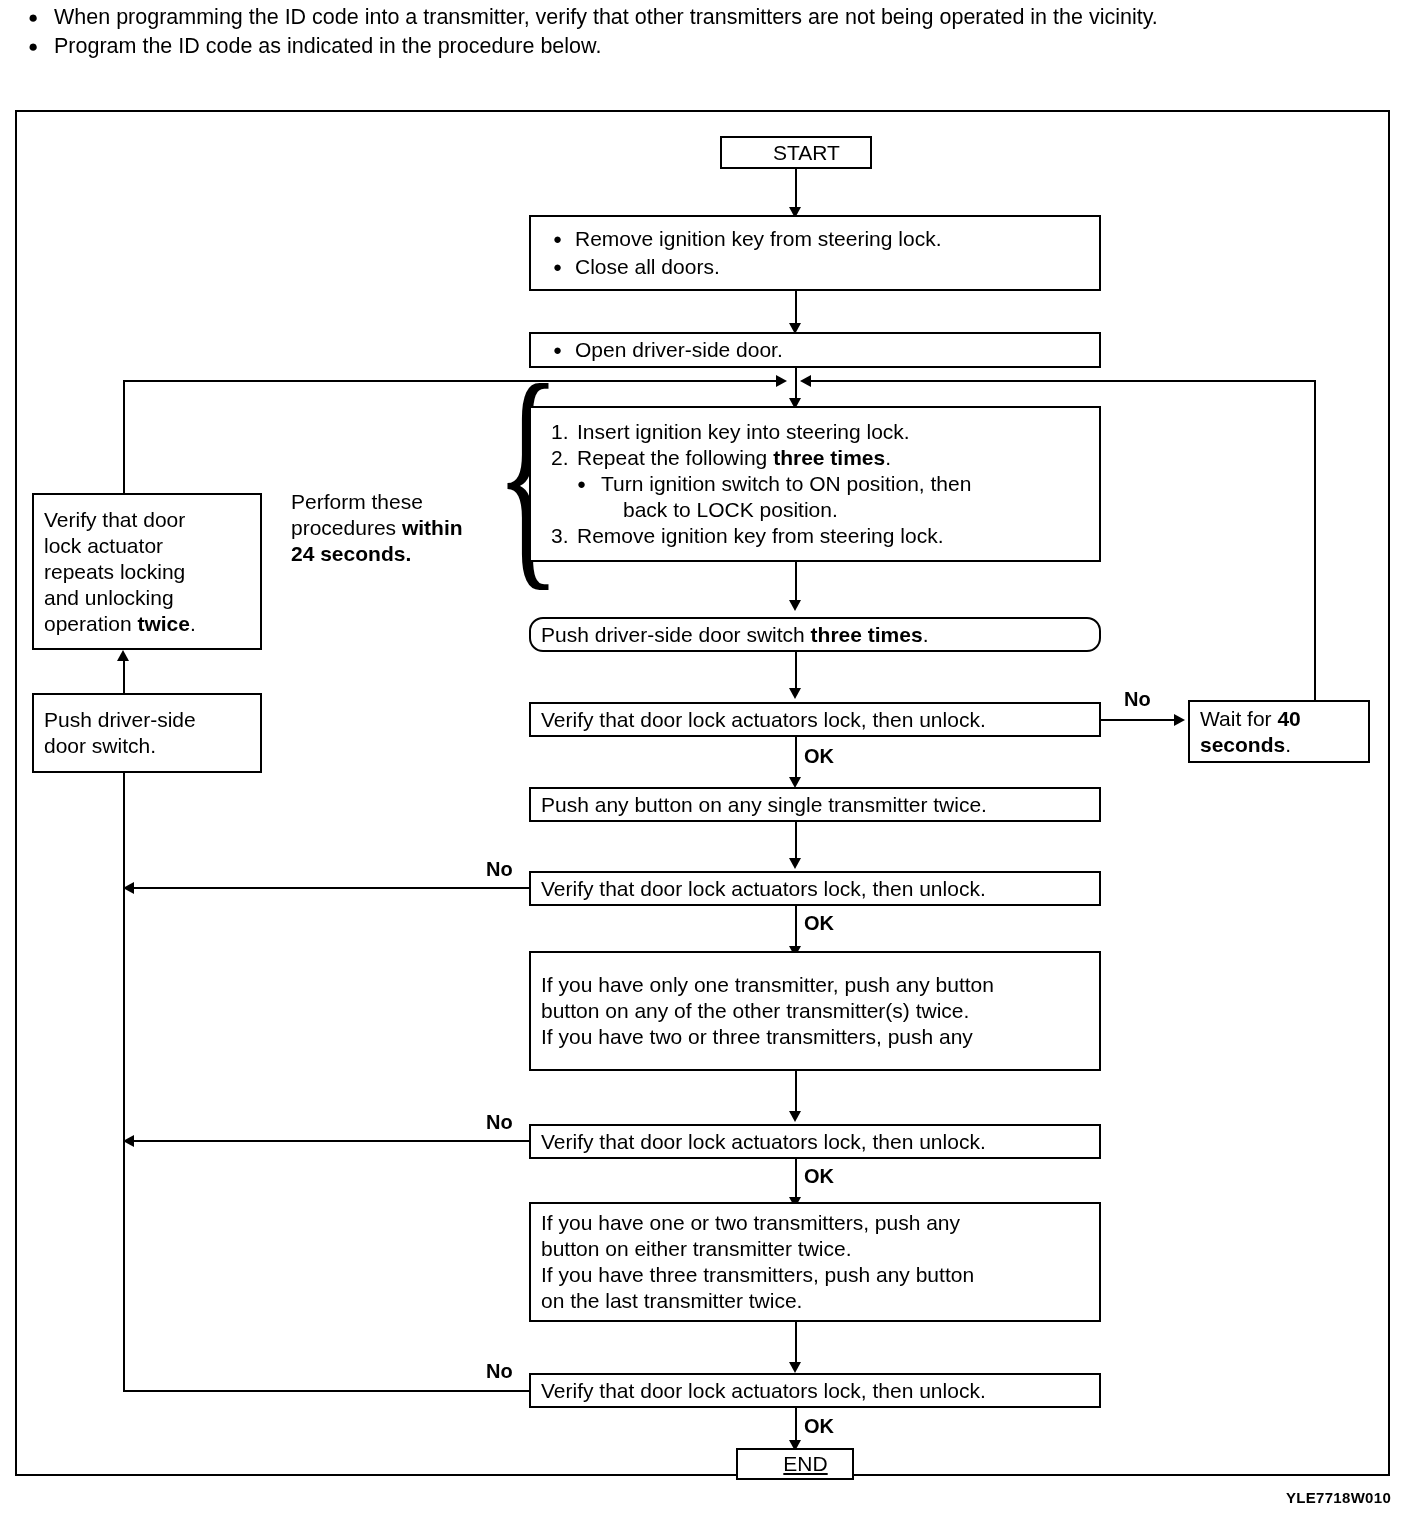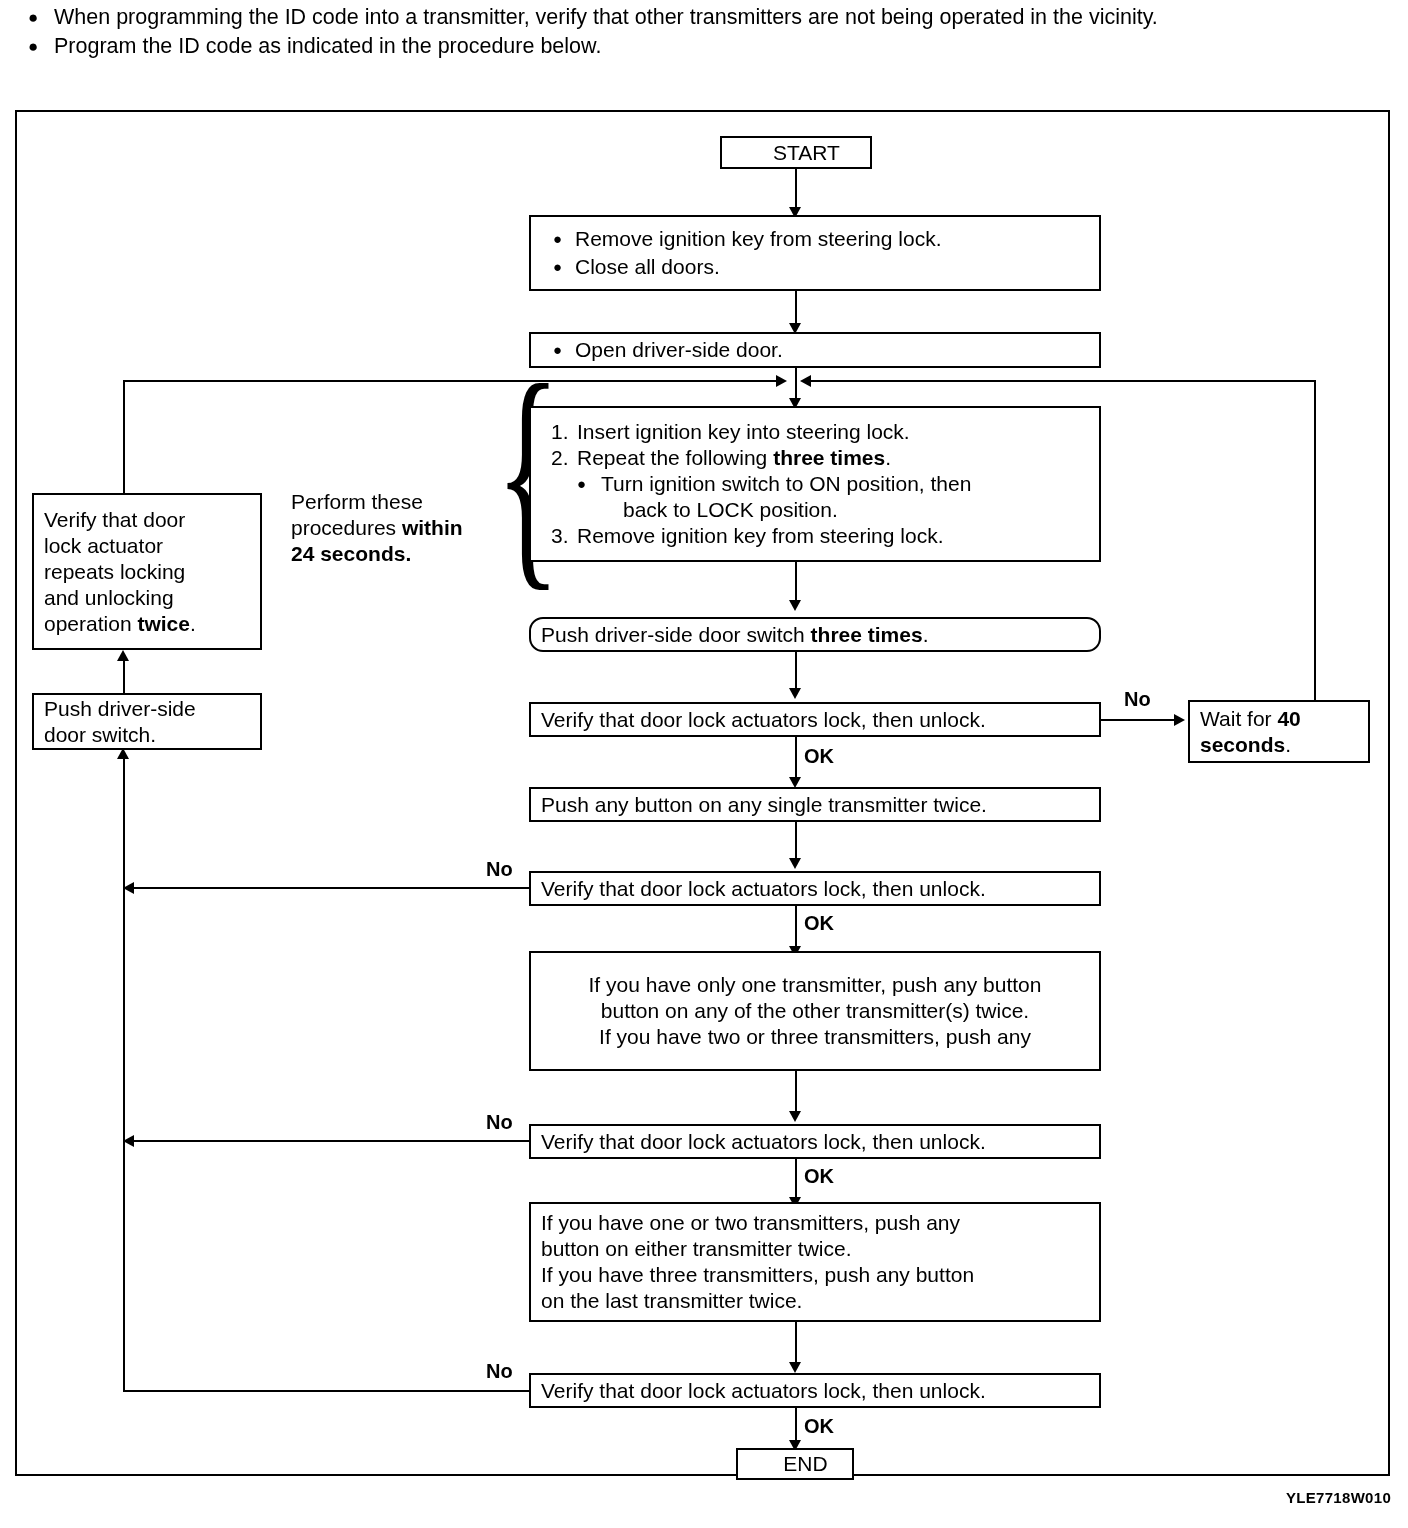--- a/index.html
+++ b/index.html
@@ -165,21 +165,21 @@
 <div class="fbox" style="left:529px;top:871px;width:572px;height:35px;">
   <div class="ln">Verify that door lock actuators lock, then unlock.</div>
 </div>
 <div class="hl" style="left:123px;top:887px;width:406px;"></div>
 <div class="ar-l" style="left:123px;top:882px;"></div>
 <div class="elabel" style="left:486px;top:858px;">No</div>
 <div class="vl" style="left:795px;top:906px;height:46px;"></div>
 <div class="ar-d" style="left:789px;top:946px;"></div>
 <div class="elabel" style="left:804px;top:912px;">OK</div>
 
-<div class="fbox" style="left:529px;top:951px;width:572px;height:120px;text-align:center;">
+<div class="fbox" style="left:529px;top:951px;width:572px;height:120px;">
   <div class="ln">If you have only one transmitter, push any button</div>
   <div class="ln">button on any of the other transmitter(s) twice.</div>
   <div class="ln">If you have two or three transmitters, push any</div>
 </div>
 <div class="vl" style="left:795px;top:1071px;height:44px;"></div>
 <div class="ar-d" style="left:789px;top:1111px;"></div>
 
 <div class="fbox" style="left:529px;top:1124px;width:572px;height:35px;">
   <div class="ln">Verify that door lock actuators lock, then unlock.</div>
 </div>
@@ -201,28 +201,28 @@
 
 <div class="fbox" style="left:529px;top:1373px;width:572px;height:35px;">
   <div class="ln">Verify that door lock actuators lock, then unlock.</div>
 </div>
 <div class="hl" style="left:123px;top:1390px;width:406px;"></div>
 <div class="elabel" style="left:486px;top:1360px;">No</div>
 <div class="vl" style="left:795px;top:1408px;height:38px;"></div>
 <div class="ar-d" style="left:789px;top:1440px;"></div>
 <div class="elabel" style="left:804px;top:1415px;">OK</div>
 
-<div class="fbox ctr" style="left:736px;top:1448px;width:118px;height:32px;">
+<div class="fbox ctr" style="left:736px;top:1448px;width:118px;height:32px;text-decoration:underline;">
   <div class="ln">END</div>
 </div>
 
 <div class="vl" style="left:123px;top:757px;height:634px;"></div>
 <div class="ar-u" style="left:117px;top:748px;"></div>
 
-<div class="fbox" style="left:32px;top:693px;width:230px;height:57px;">
+<div class="fbox" style="left:32px;top:693px;width:230px;height:80px;">
   <div class="ln">Push driver-side</div>
   <div class="ln">door switch.</div>
 </div>
 <div class="vl" style="left:123px;top:661px;height:32px;"></div>
 <div class="ar-u" style="left:117px;top:650px;"></div>
 
 <div class="fbox" style="left:32px;top:493px;width:230px;height:157px;">
   <div class="ln">Verify that door</div>
   <div class="ln">lock actuator</div>
   <div class="ln">repeats locking</div>

